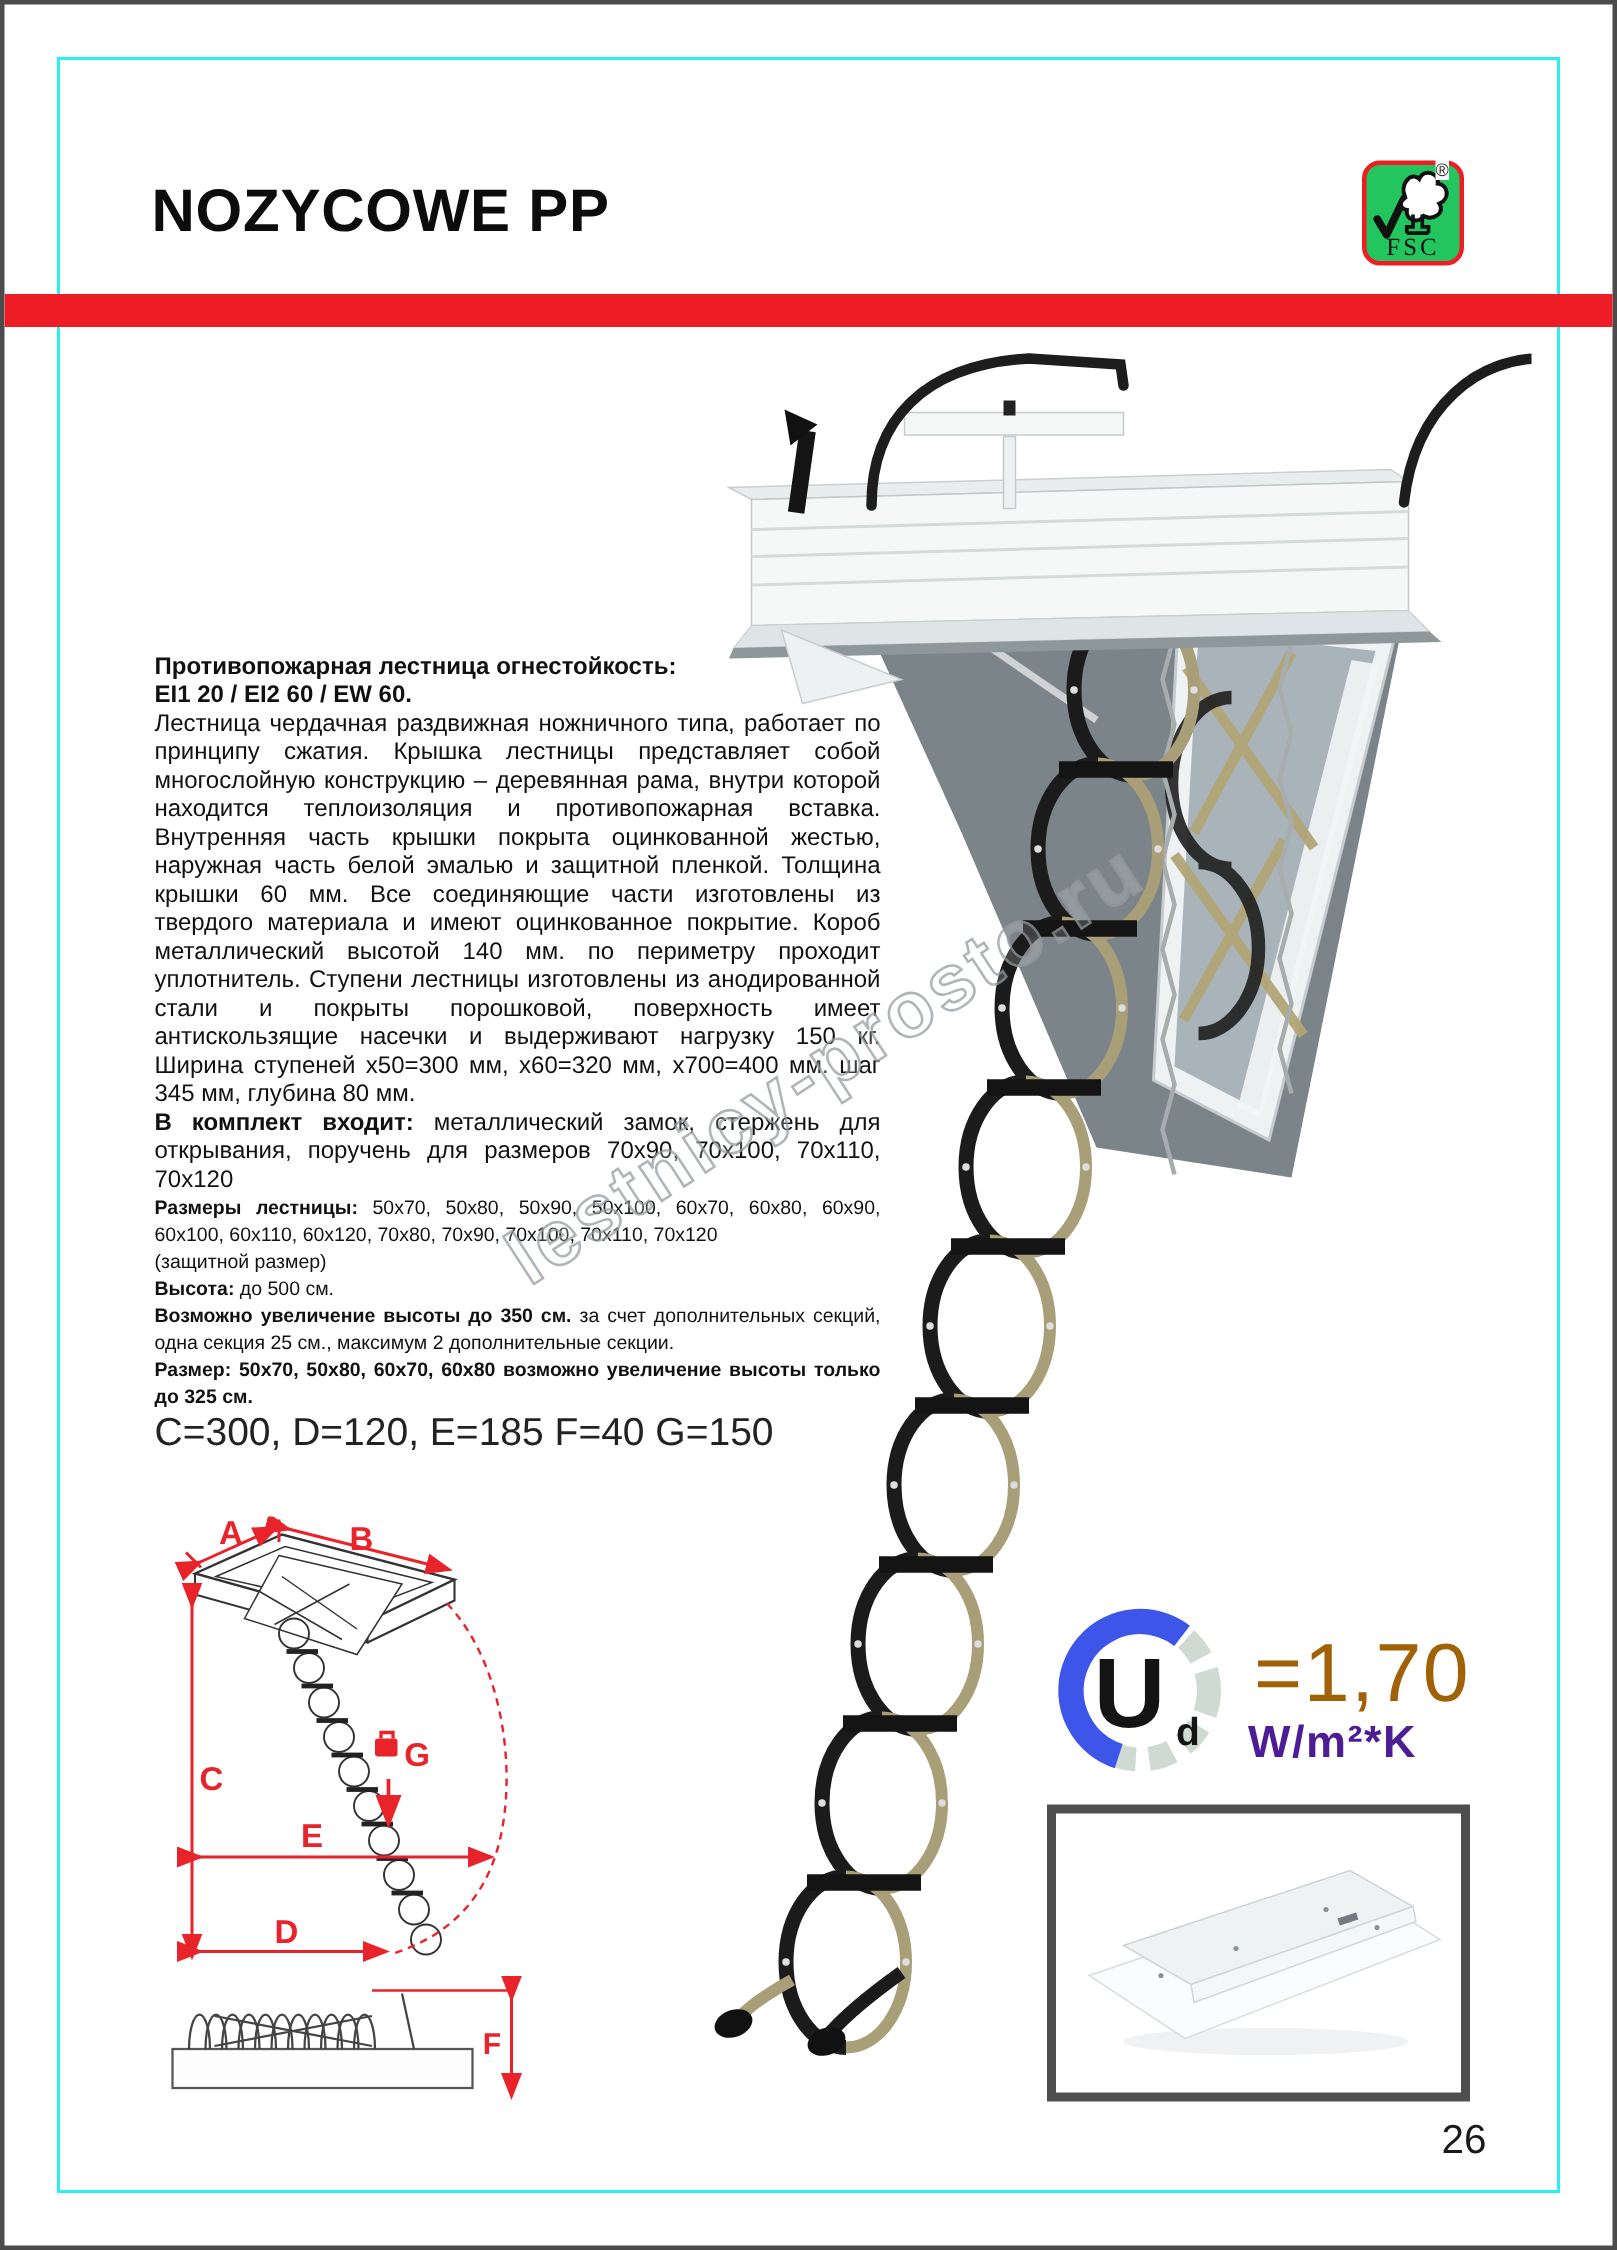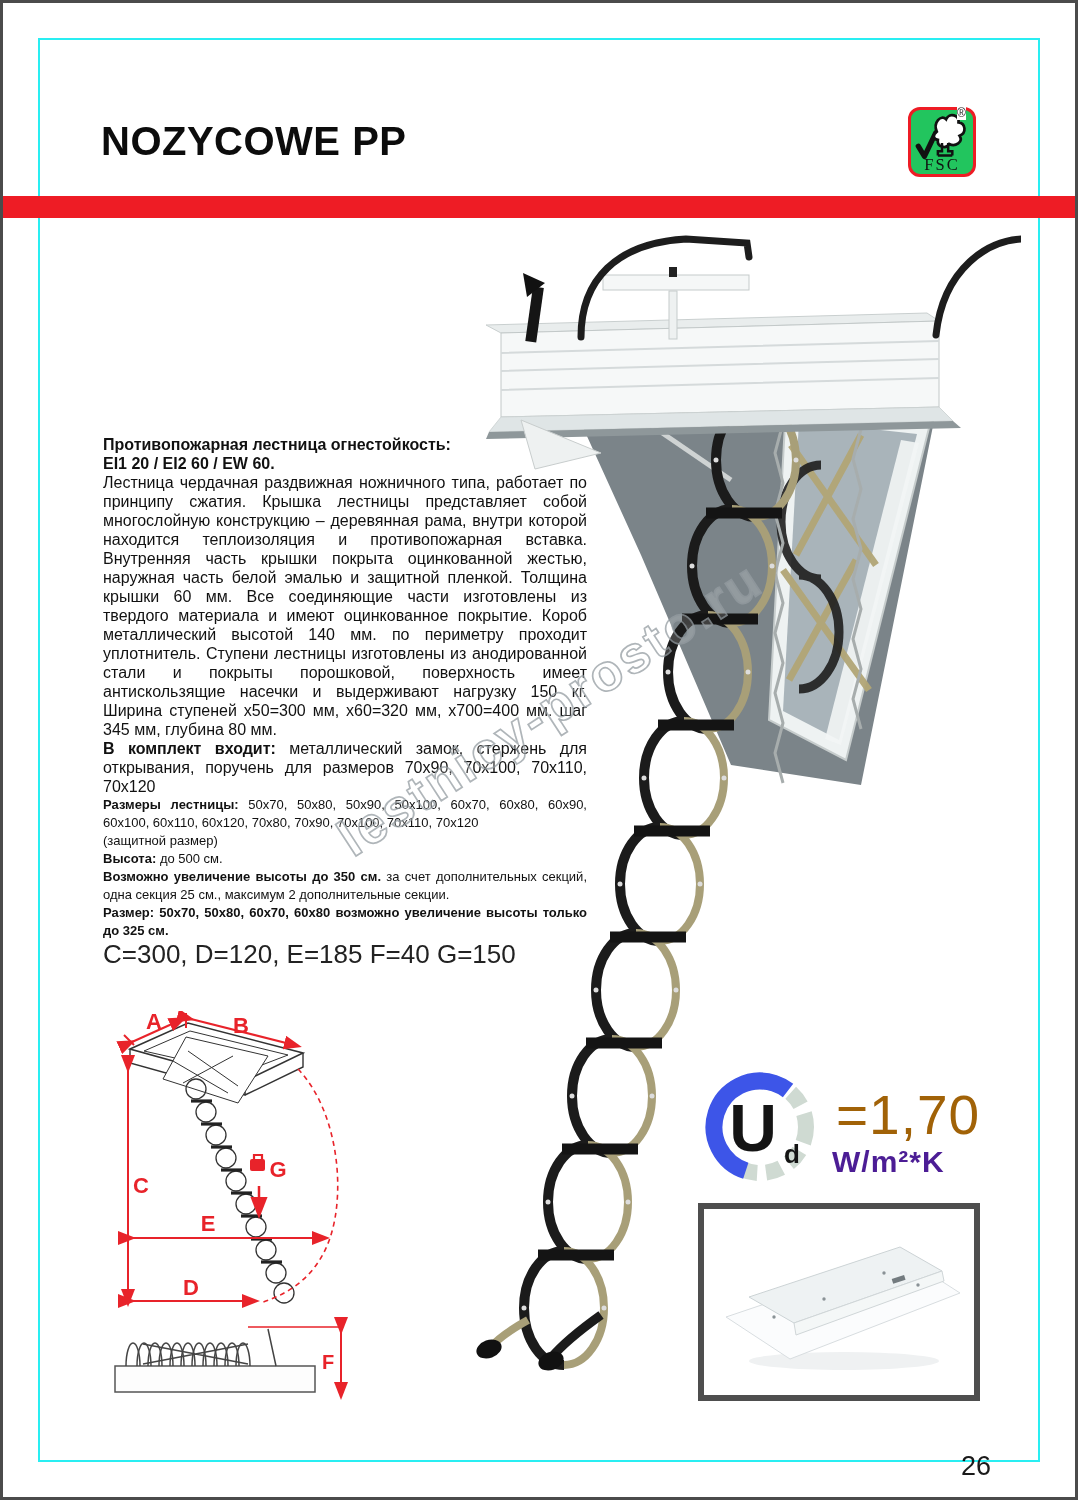--- a/index.html
+++ b/index.html
@@ -17,21 +17,21 @@
   .small{font-size:13px;line-height:18px;text-align:justify;}
   .mt14{margin-top:14px;} .mt16{margin-top:16px;}
   .dims{margin-top:22px;font-size:26px;line-height:28px;font-weight:normal;color:#222;}
   .diagram-svg{position:absolute;left:85px;top:1008px;}
   .photo-svg{position:absolute;left:428px;top:222px;}
   .watermark-svg{position:absolute;left:0;top:0;pointer-events:none;}
   .ubadge{position:absolute;left:693px;top:1060px;width:310px;height:140px;}
   .ubadge .val{position:absolute;left:140px;top:20px;font-size:55px;font-weight:normal;color:#a16207;letter-spacing:1px;}
   .ubadge .unit{position:absolute;left:136px;top:82px;font-size:30px;font-weight:bold;color:#4c1d95;letter-spacing:1px;}
   .hatch-frame{position:absolute;left:695px;top:1200px;width:270px;height:186px;border:6px solid #4e4e4e;background:#fff;}
-  .page-num{position:absolute;left:938px;top:1408px;width:70px;text-align:center;font-size:27px;color:#1a1a1a;margin-top:40px;}
+  .page-num{position:absolute;left:938px;top:1408px;width:70px;text-align:center;font-size:27px;color:#1a1a1a;}
 </style>
 </head>
 <body>
 
 <div class="page">
 
   <div class="cyan-frame"></div>
 
   <div class="title">NOZYCOWE PP</div>
 

